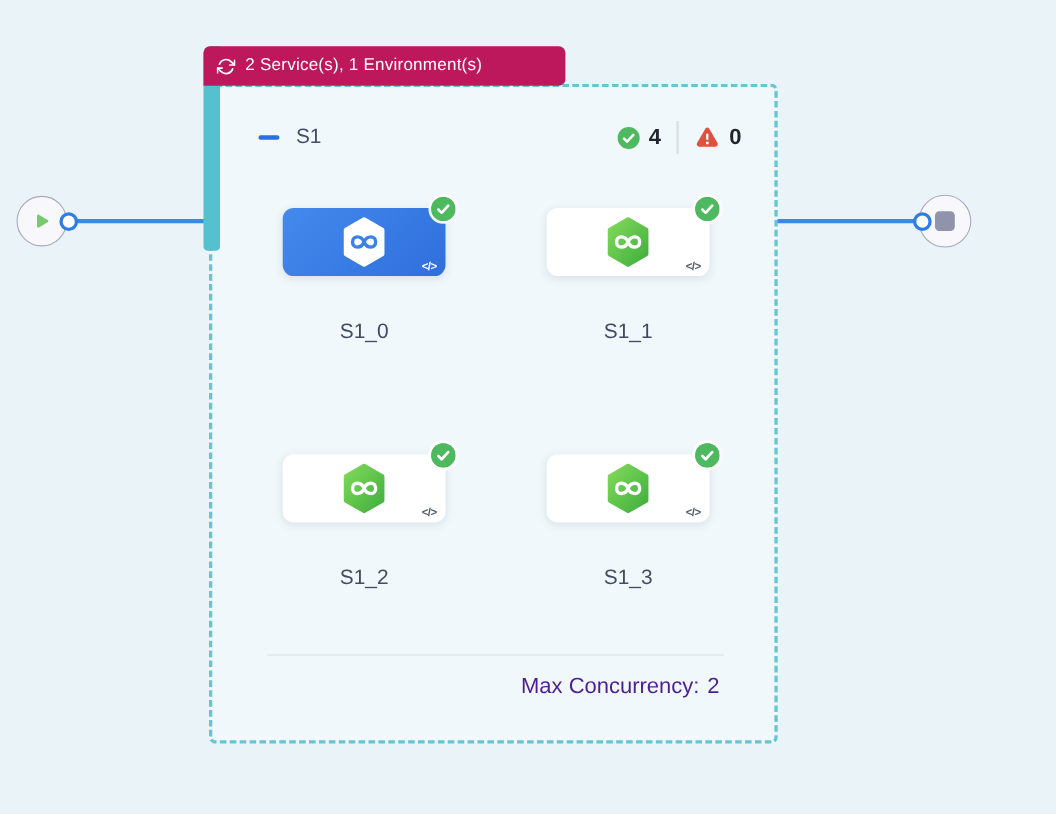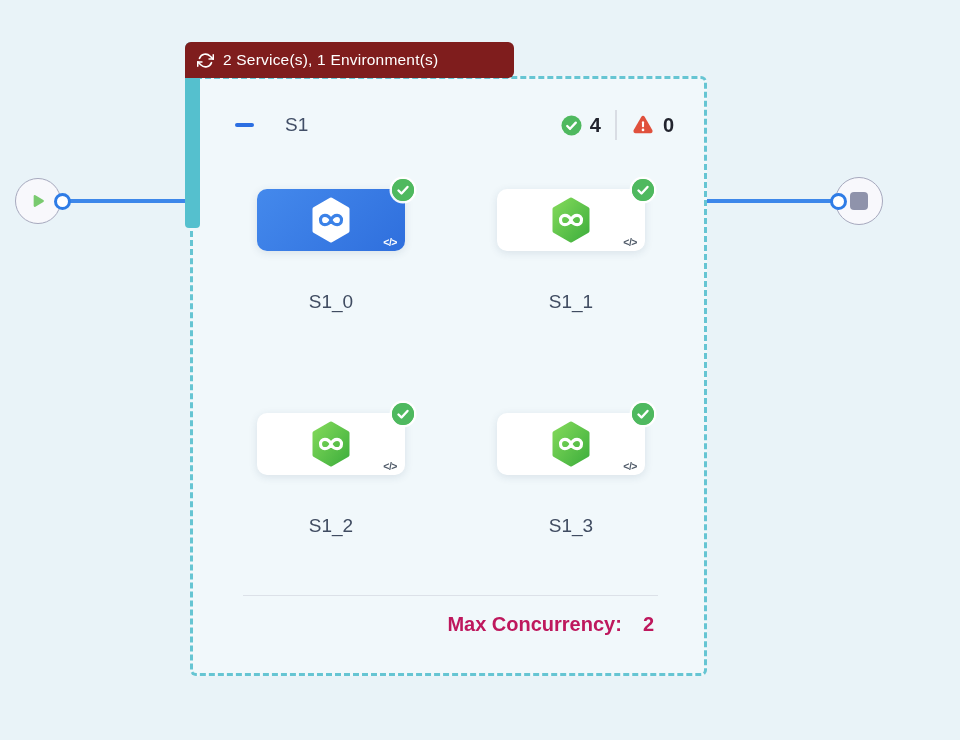--- a/index.html
+++ b/index.html
@@ -23,35 +23,35 @@
     border:1.5px solid #A7A9BE;box-sizing:border-box;z-index:3;
     display:flex;align-items:center;justify-content:center;cursor:pointer;}
   .start-node{left:15px;top:178px;width:46px;height:46px;}
   .end-node{left:835px;top:177px;width:48px;height:48px;}
   .stop-square{width:18px;height:18px;border-radius:4px;background:#8F93AB;}
 
   
   .badge-strip{position:absolute;left:185px;top:42px;width:15px;height:186px;
     background:#55C0CE;border-radius:6px 0 4px 4px;z-index:2;}
   .stage-badge{position:absolute;left:185px;top:42px;width:329px;height:36px;
-    box-sizing:border-box;background:#7f1d1d;border-radius:6px 6px 6px 0;
+    box-sizing:border-box;background:#be185d;border-radius:6px 6px 6px 0;
     display:flex;align-items:center;gap:9px;padding:0 12px;z-index:2;cursor:pointer;}
   .stage-badge .badge-label{color:#ffffff;font-size:15.5px;font-weight:500;letter-spacing:.2px;}
   .badge-loop-icon{display:flex;align-items:center;}
 
   
   .matrix-container{position:absolute;left:190px;top:76px;width:517px;height:600px;
     box-sizing:border-box;background:#F1F8FB;border:3px dashed #66C5D3;border-radius:6px;z-index:1;}
 
   
   .stage-header{position:absolute;left:42px;right:30px;top:26px;height:40px;
     display:flex;align-items:center;justify-content:space-between;}
   .stage-title-wrap{display:flex;align-items:center;gap:15px;}
   .minus-icon{width:19px;height:4px;border-radius:2.5px;background:#2C6FE2;cursor:pointer;}
-  .stage-title{font-size:19px;font-weight:500;color:#414E66;margin-left:16px;}
+  .stage-title{font-size:19px;font-weight:500;color:#414E66;}
   .stage-counts{display:flex;align-items:center;gap:8px;}
   .count{font-size:20px;font-weight:600;color:#22242E;}
   .count-divider{width:2px;height:30px;background:#D9DDE4;margin:0 6px;}
   .stage-counts svg{display:block;}
 
   
   .card-group{position:absolute;width:148px;display:flex;flex-direction:column;align-items:center;}
   .cg-0{left:64px;top:110px;}  .cg-1{left:304px;top:110px;}
   .cg-2{left:64px;top:334px;}  .cg-3{left:304px;top:334px;}
   .service-card{position:relative;width:148px;height:62px;border-radius:10px;cursor:pointer;
@@ -62,22 +62,22 @@
   .code-icon{position:absolute;right:8px;bottom:3px;font-size:10.5px;font-weight:700;
     color:#4F5A68;letter-spacing:-.5px;}
   .service-card.selected .code-icon{color:#ffffff;}
   .check-badge{position:absolute;top:-10px;right:-9px;width:22px;height:22px;border-radius:50%;
     box-shadow:0 0 0 2.5px rgba(255,255,255,.95);background:#4FB95F;}
   .check-badge svg{display:block;}
   .card-label{margin-top:40px;font-size:19px;color:#404C61;}
 
   
   .footer-divider{position:absolute;left:50px;top:516px;width:415px;height:1px;background:#DCE1E8;}
-  .max-concurrency{position:absolute;right:50px;top:534px;display:flex;gap:21px;
-    font-size:20px;font-weight:700;color:#be185d;}
+  .max-concurrency{position:absolute;right:50px;top:534px;display:flex;gap:7px;
+    font-size:20px;font-weight:400;color:#4c1d95;}
 </style>
 </head>
 <body>
 
 <svg width="0" height="0" style="position:absolute">
   <defs>
     <linearGradient id="hexGrad" x1="0" y1="0" x2="1" y2="1">
       <stop offset="0" stop-color="#82D95A"></stop>
       <stop offset="1" stop-color="#3FAF3D"></stop>
     </linearGradient>

